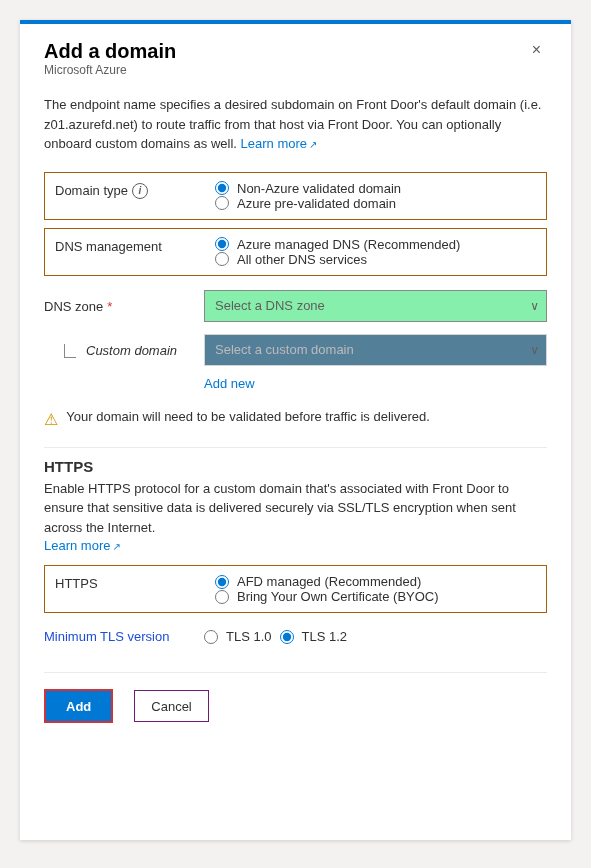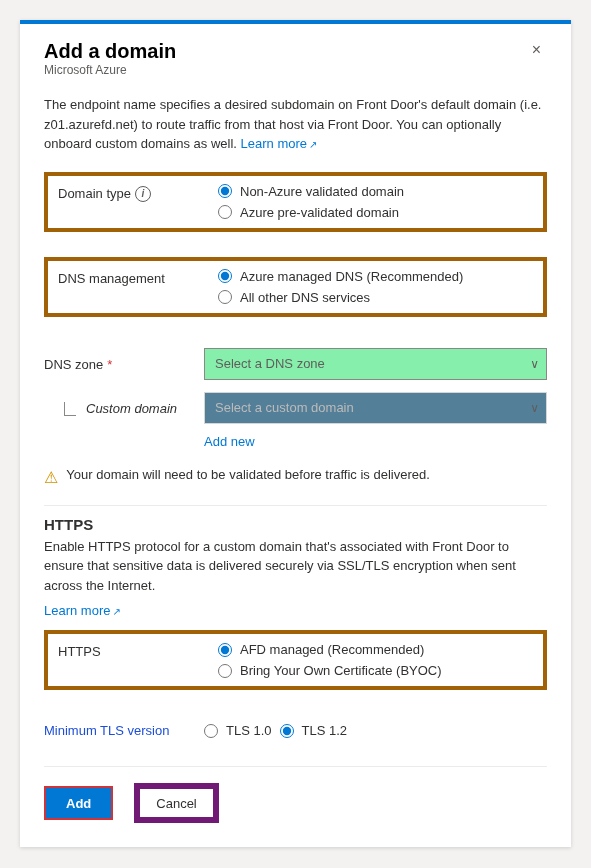--- a/index.html
+++ b/index.html
@@ -91,39 +91,38 @@
       align-items: center;
       justify-content: center;
       cursor: pointer;
       font-style: italic;
       font-weight: bold;
     }
     .field-controls {
       flex: 1;
       display: flex;
       flex-direction: column;
-      gap: 6px;
     }
     .radio-option {
       display: flex;
       align-items: center;
       gap: 8px;
       cursor: pointer;
       font-size: 13px;
       color: #323130;
     }
     .radio-option input[type="radio"] {
       accent-color: #0078d4;
       width: 14px;
       height: 14px;
       cursor: pointer;
     }
     .bordered-section {
-      border: 4px solid #a16207;
-      margin-bottom: 25px;
+      border: 1px solid #a16207;
+      margin-bottom: 8px;
     }
     .bordered-section .field-row {
       padding: 8px 10px;
     }
     .divider {
       border: none;
       border-top: 1px solid #edebe9;
       margin: 8px 0;
     }
     .dns-zone-row {
@@ -205,21 +204,21 @@
     .section-title {
       font-size: 15px;
       font-weight: 600;
       color: #323130;
       margin: 10px 0 4px 0;
     }
     .section-desc {
       font-size: 13px;
       color: #323130;
       line-height: 1.5;
-      margin-bottom: 8px;
+      margin-bottom: 1px;
     }
     .tls-row {
       display: flex;
       align-items: center;
       padding: 8px 0;
     }
     .tls-label {
       width: 160px;
       min-width: 160px;
       font-size: 13px;
@@ -245,25 +244,25 @@
       border: 2px solid #d13438;
       padding: 6px 20px;
       font-size: 13px;
       font-weight: 600;
       cursor: pointer;
       height: 34px;
     }
     .btn-secondary {
       background: #fff;
       color: #323130;
-      border: 6px solid #701a75;
+      border: 1px solid #701a75;
       padding: 6px 16px;
       font-size: 13px;
       cursor: pointer;
-      height: 40px;
+      height: 32px;
     }
     .top-accent {
       height: 4px;
       background: #0078d4;
       position: absolute;
       top: 0;
       left: 0;
       right: 0;
     }
     .panel-content {

